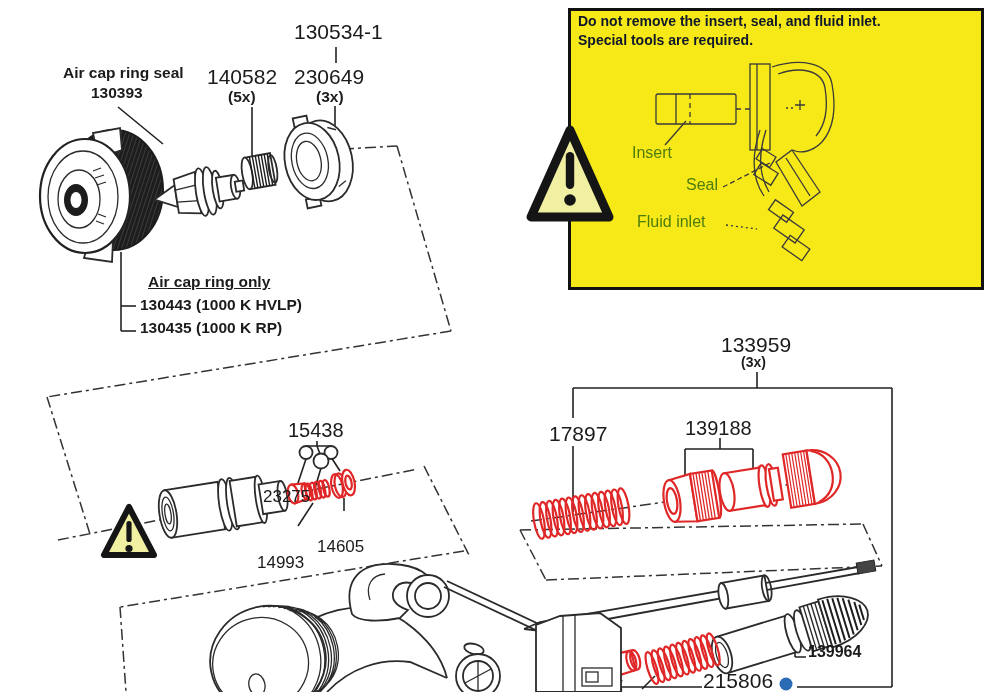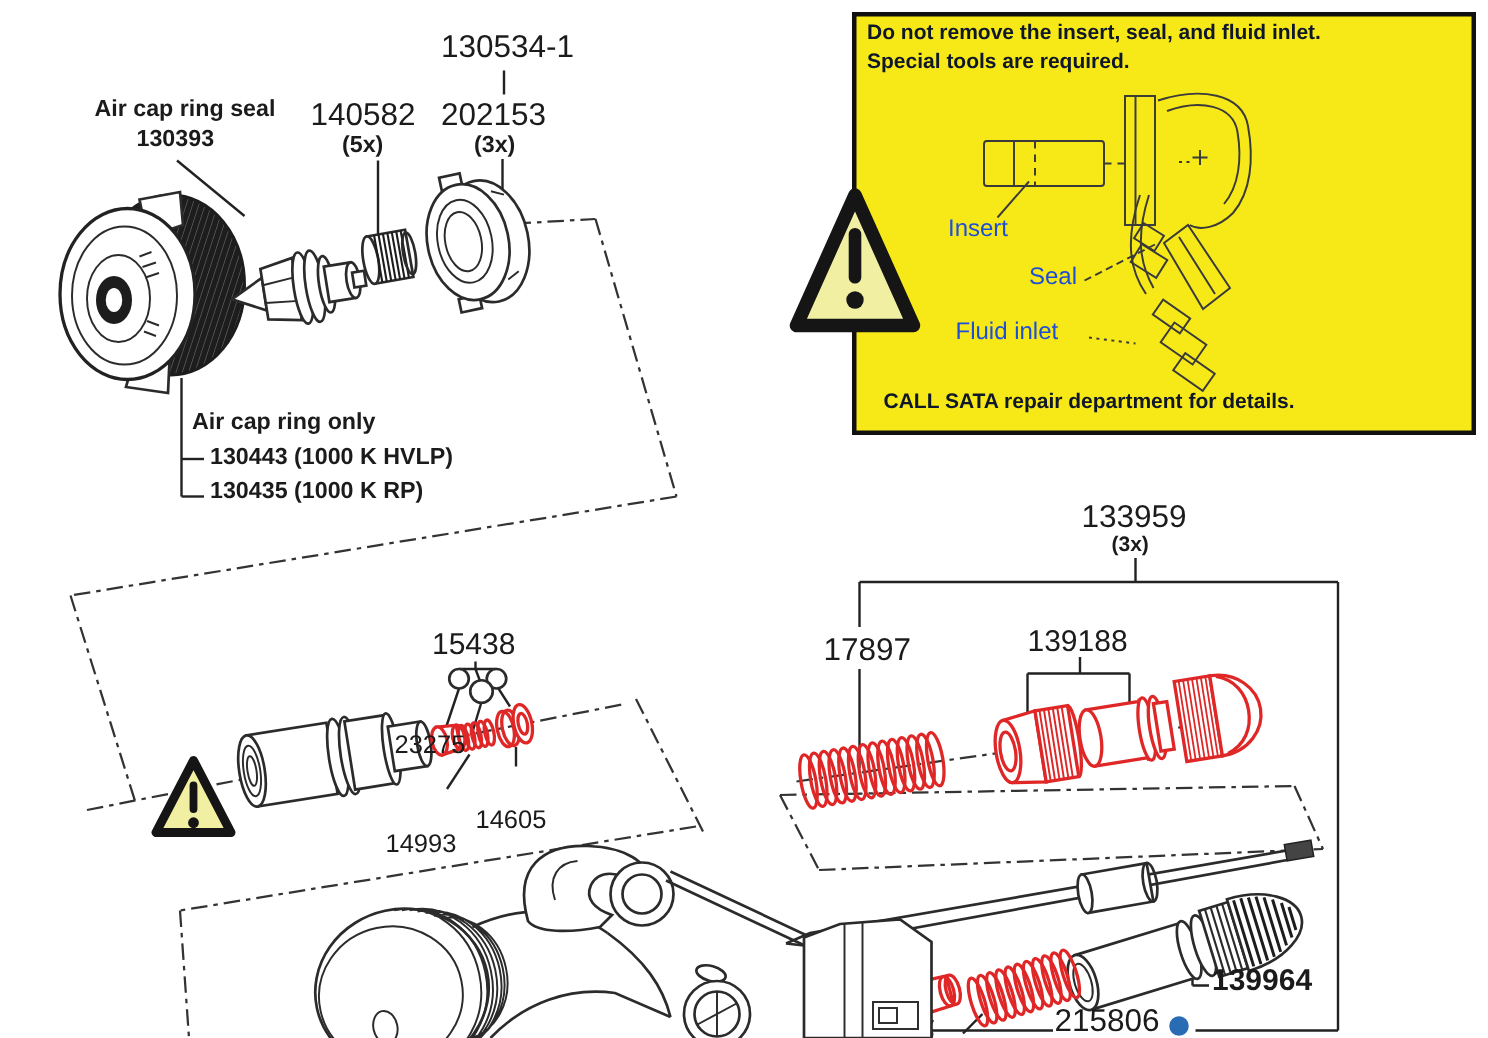--- a/index.html
+++ b/index.html
@@ -4,24 +4,24 @@
 <style>
   html,body{margin:0;padding:0;background:#ffffff;}
   .stage{position:relative;width:992px;height:692px;background:#ffffff;overflow:hidden;
          font-family:"Liberation Sans","DejaVu Sans",sans-serif;padding-left:16px;}
   .art{position:absolute;left:0;top:0;}
   .lbl{position:absolute;color:#1b1b1b;white-space:nowrap;line-height:1.05;}
   .n21{font-size:21px;}
   .n20{font-size:20px;}
   .n17{font-size:17px;margin-top:27px;}
   .b21{font-size:21px;font-weight:400;}
-  .b20{font-size:20px;font-weight:700;}
+  .b20{font-size:16px;font-weight:700;}
   .b15{font-size:15.5px;font-weight:700;}
   .b14{font-size:14px;font-weight:700;}
-  .s16{font-size:16px;color:#1d4ed8;}
+  .s16{font-size:16px;color:#4d7c0f;}
   .boxtxt{color:#0f172a;}
   .box{position:absolute;left:568px;top:8px;width:416px;height:282px;background:#f7e818;
        border:3.5px solid #111;box-sizing:border-box;}
   
   .ln{stroke:#2b2b2b;stroke-width:1.8;fill:none;}
   .lnw{stroke:#2b2b2b;stroke-width:1.8;fill:#ffffff;}
   .thin{stroke:#2b2b2b;stroke-width:1.3;fill:none;}
   .dd{stroke:#333;stroke-width:1.5;fill:none;stroke-dasharray:11 4 3 4;}
   .ld{stroke:#222;stroke-width:1.6;fill:none;}
   .red{stroke:#e02727;stroke-width:2.2;fill:none;}
@@ -322,24 +322,24 @@
   </svg>
 
   <div class="lbl n21" style="left:294px;top:21px;">130534-1</div>
 
   <div class="lbl b15" style="left:63px;top:65px;">Air cap ring seal</div>
   <div class="lbl b15" style="left:63px;top:85px;margin-left:28px;">130393</div>
 
   <div class="lbl n21" style="left:207px;top:66px;">140582</div>
   <div class="lbl b15" style="left:228px;top:89px;">(5x)</div>
 
-  <div class="lbl n21" style="left:294px;top:66px;">202153</div>
+  <div class="lbl n21" style="left:294px;top:66px;">230649</div>
   <div class="lbl b15" style="left:316px;top:89px;">(3x)</div>
 
-  <div class="lbl b15" style="left:128px;top:274px;">Air cap ring only</div>
+  <div class="lbl b15" style="left:148px;top:274px;text-decoration:underline;">Air cap ring only</div>
   <div class="lbl b15" style="left:140px;top:297px;">130443 (1000 K HVLP)</div>
   <div class="lbl b15" style="left:140px;top:320px;">130435 (1000 K RP)</div>
 
   <div class="lbl n20" style="left:288px;top:420px;">15438</div>
   <div class="lbl n17" style="left:263px;top:461px;">23275</div>
   <div class="lbl n17" style="left:257px;top:527px;">14993</div>
   <div class="lbl n17" style="left:317px;top:511px;">14605</div>
 
   <div class="lbl b21" style="left:721px;top:334px;">133959</div>
   <div class="lbl b14" style="left:741px;top:355px;">(3x)</div>
@@ -347,15 +347,14 @@
   <div class="lbl n21" style="left:549px;top:423px;">17897</div>
   <div class="lbl n20" style="left:685px;top:418px;">139188</div>
   <div class="lbl b20" style="left:808px;top:644px;">139964</div>
   <div class="lbl n21" style="left:703px;top:670px;">215806</div>
 
   <div class="lbl b14 boxtxt" style="left:578px;top:14px;">Do not remove the insert, seal, and fluid inlet.</div>
   <div class="lbl b14 boxtxt" style="left:578px;top:33px;">Special tools are required.</div>
   <div class="lbl s16" style="left:632px;top:145px;">Insert</div>
   <div class="lbl s16" style="left:686px;top:177px;">Seal</div>
   <div class="lbl s16" style="left:637px;top:214px;">Fluid inlet</div>
-  <div class="lbl b14 boxtxt" style="left:589px;top:260px;">CALL SATA repair department for details.</div>
 
 </div>
 
 </body></html>

